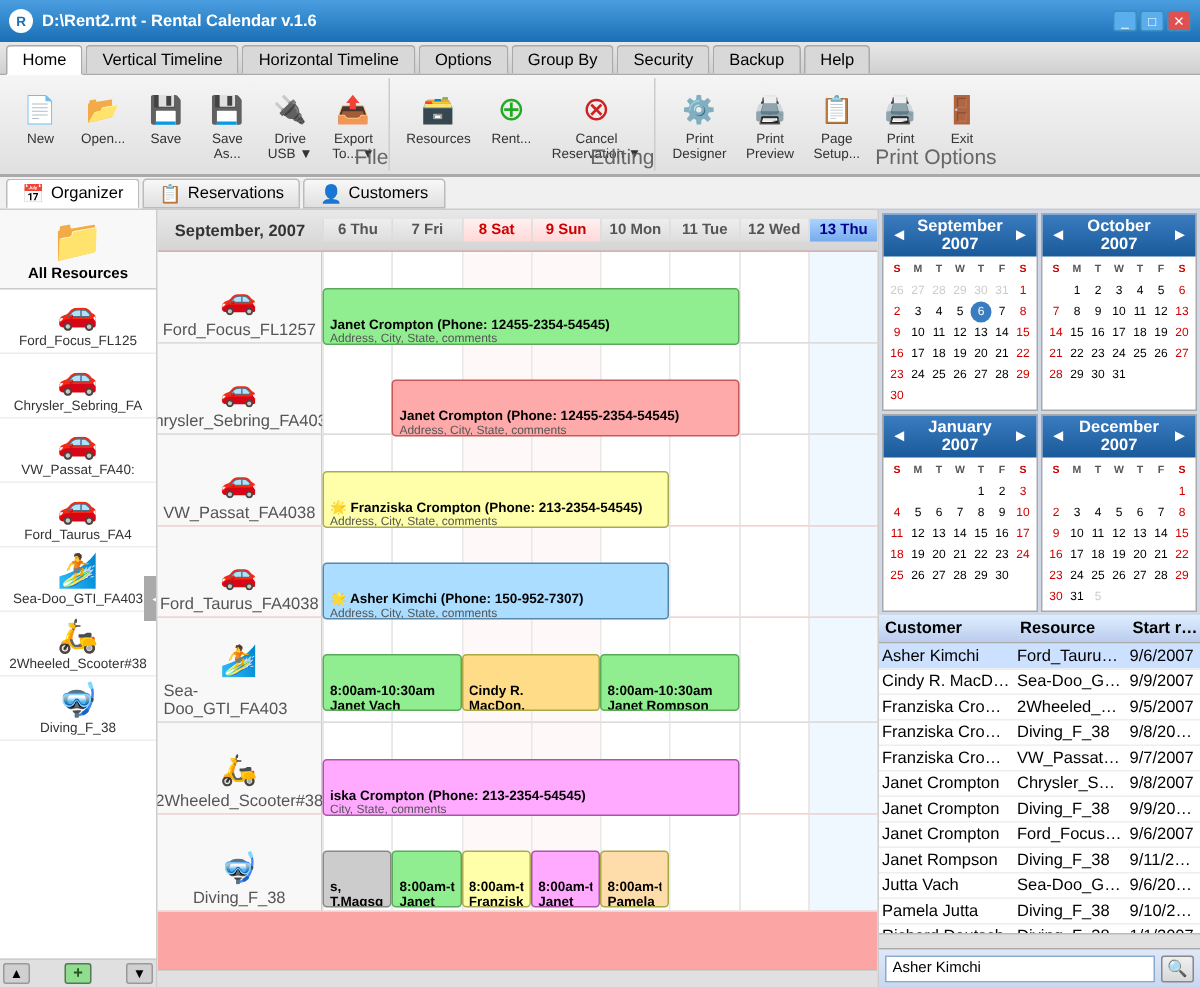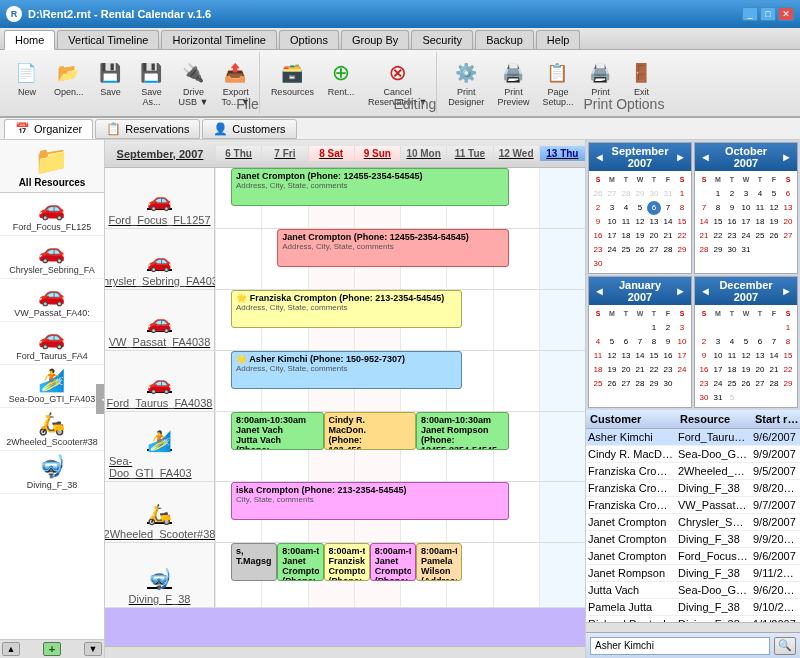--- a/index.html
+++ b/index.html
@@ -128,22 +128,21 @@
     .all-resources { background: #f8f8f8; padding: 4px; display: flex; flex-direction: column; align-items: center; border-bottom: 1px solid #ccc; }
     .all-resources .folder-icon { font-size: 28px; color: #cc2222; }
     .all-resources .label { font-size: 10px; font-weight: bold; text-align: center; }
 
     
     .calendar-area {
       flex: 1;
       overflow: hidden;
       display: flex;
       flex-direction: column;
-      background: #c4b5fd;
-      text-decoration: underline;
+      background: #fca5a5;
     }
     .calendar-header {
       height: 28px;
       background: linear-gradient(to bottom, #e8e8e8, #d5d5d5);
       border-bottom: 1px solid #bbb;
       display: flex;
       align-items: center;
     }
     .month-label {
       padding: 0 8px;
@@ -196,28 +195,27 @@
       min-height: 60px;
       background: #fff;
     }
     .day-cell.weekend { background: #fff8f8; }
     .day-cell.today { background: #f0f8ff; }
 
     
     .reservation {
       position: absolute;
       height: 38px;
-      top: 0;
+      top: 24px;
       border-radius: 3px;
-      padding: 2px 4px;
+      padding: 18px 4px;
       font-size: 9px;
       overflow: hidden;
       border: 1px solid rgba(0,0,0,0.2);
       z-index: 2;
-      margin-left: 16px;
     }
     .res-name { font-weight: bold; font-size: 9px; white-space: nowrap; overflow: hidden; }
     .res-addr { font-size: 8px; color: #555; }
 
     
     .right-panel {
       width: 215px;
       border-left: 1px solid #ccc;
       background: #f8f8f8;
       display: flex;

